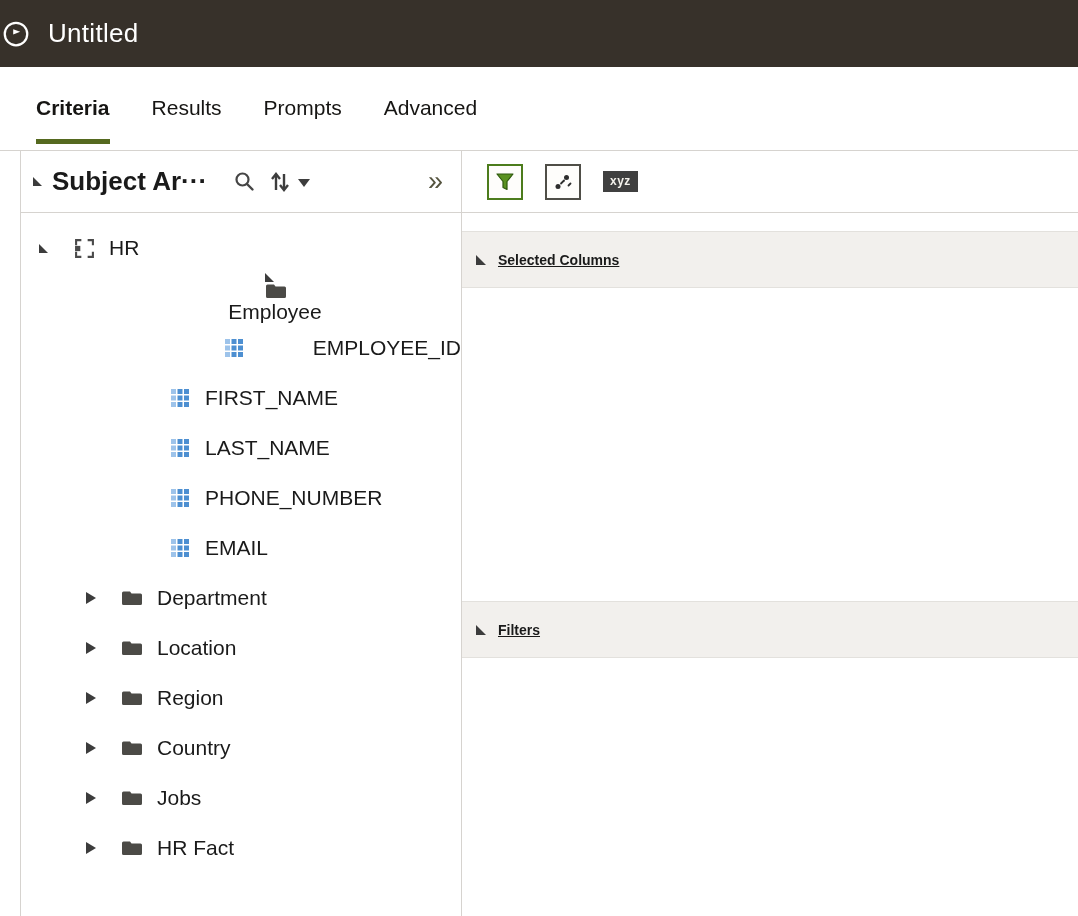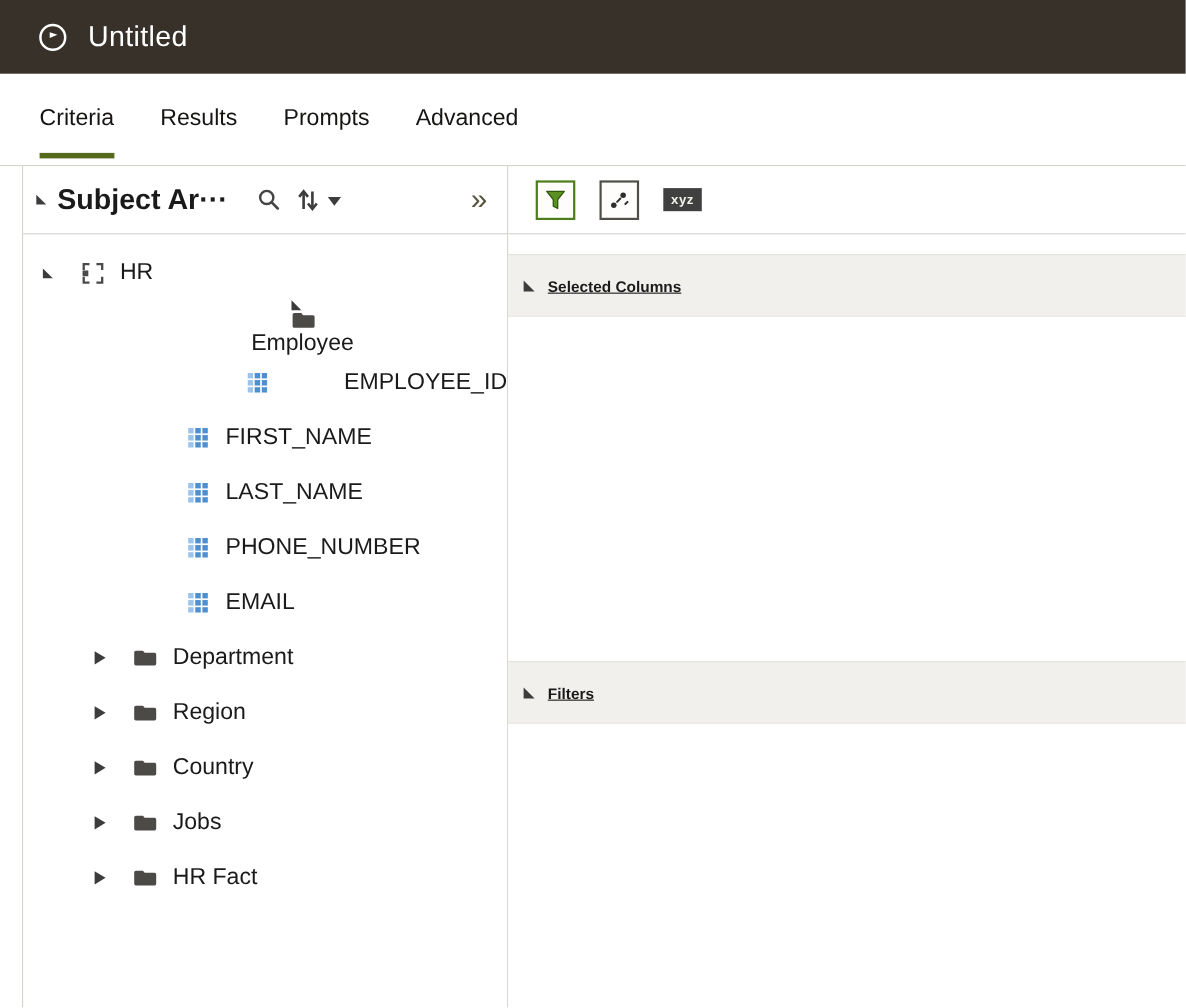--- a/index.html
+++ b/index.html
@@ -1,29 +1,29 @@
 <!DOCTYPE html>
 <html><head>
 <meta charset="utf-8">
 <style>
   * { margin:0; padding:0; box-sizing:border-box; }
   html,body { width:1078px; height:916px; background:#fff; overflow:hidden;
               font-family:"Liberation Sans", sans-serif; color:#1a1a1a; }
 
   
   .topbar { height:67px; background:#37312a; display:flex; align-items:center;
-            padding-left:32px; gap:16px; }
+            padding-left:0; gap:16px; }
   .topbar .logo { width:32px; height:32px; display:flex; align-items:center; justify-content:center; }
   .topbar .title { color:#fff; font-size:26px; font-weight:400; letter-spacing:.3px; }
 
   
   .tabsbar { height:83px; display:flex; align-items:stretch; padding-left:36px; gap:42px; }
   .tab { display:flex; align-items:center; font-size:21px; color:#161513; cursor:pointer;
          border-bottom:5px solid transparent; padding-top:10px; margin-bottom:6px; }
-  .tab.active { font-weight:normal; border-bottom-color:#55691f; }
+  .tab.active { font-weight:bold; border-bottom-color:#55691f; }
 
   
   .content { display:flex; height:766px; border-top:1px solid #d6d3cf; }
 
   
   .left-spacer { width:20px; }
   .left-panel { width:442px; border-left:1px solid #d6d3cf; border-right:1px solid #d6d3cf;
                 display:flex; flex-direction:column; }
   .lp-header { height:62px; border-bottom:1px solid #d6d3cf; display:flex; align-items:center;
                padding:0 14px 0 12px; gap:10px; flex:none; }
@@ -227,20 +227,31 @@
         </div>
         <div class="tree-row" style="padding-left: 56px;">
           <span class="exp">
             <span class="tri-closed"></span>
           </span>
           <span class="node-icon">
             <svg width="22" height="18" viewBox="0 0 22 18">
               <path d="M1 4 a1.5 1.5 0 0 1 1.5-1.5 H9 l1.5 2 H19.5 A1.5 1.5 0 0 1 21 6 V14.5 A1.5 1.5 0 0 1 19.5 16 H2.5 A1.5 1.5 0 0 1 1 14.5 Z" fill="#4b4a46"></path>
             </svg>
           </span>
+          <span class="node-label">Location</span>
+        </div>
+        <div class="tree-row" style="padding-left: 56px;">
+          <span class="exp">
+            <span class="tri-closed"></span>
+          </span>
+          <span class="node-icon">
+            <svg width="22" height="18" viewBox="0 0 22 18">
+              <path d="M1 4 a1.5 1.5 0 0 1 1.5-1.5 H9 l1.5 2 H19.5 A1.5 1.5 0 0 1 21 6 V14.5 A1.5 1.5 0 0 1 19.5 16 H2.5 A1.5 1.5 0 0 1 1 14.5 Z" fill="#4b4a46"></path>
+            </svg>
+          </span>
           <span class="node-label">Region</span>
         </div>
         <div class="tree-row" style="padding-left: 56px;">
           <span class="exp">
             <span class="tri-closed"></span>
           </span>
           <span class="node-icon">
             <svg width="22" height="18" viewBox="0 0 22 18">
               <path d="M1 4 a1.5 1.5 0 0 1 1.5-1.5 H9 l1.5 2 H19.5 A1.5 1.5 0 0 1 21 6 V14.5 A1.5 1.5 0 0 1 19.5 16 H2.5 A1.5 1.5 0 0 1 1 14.5 Z" fill="#4b4a46"></path>
             </svg>

